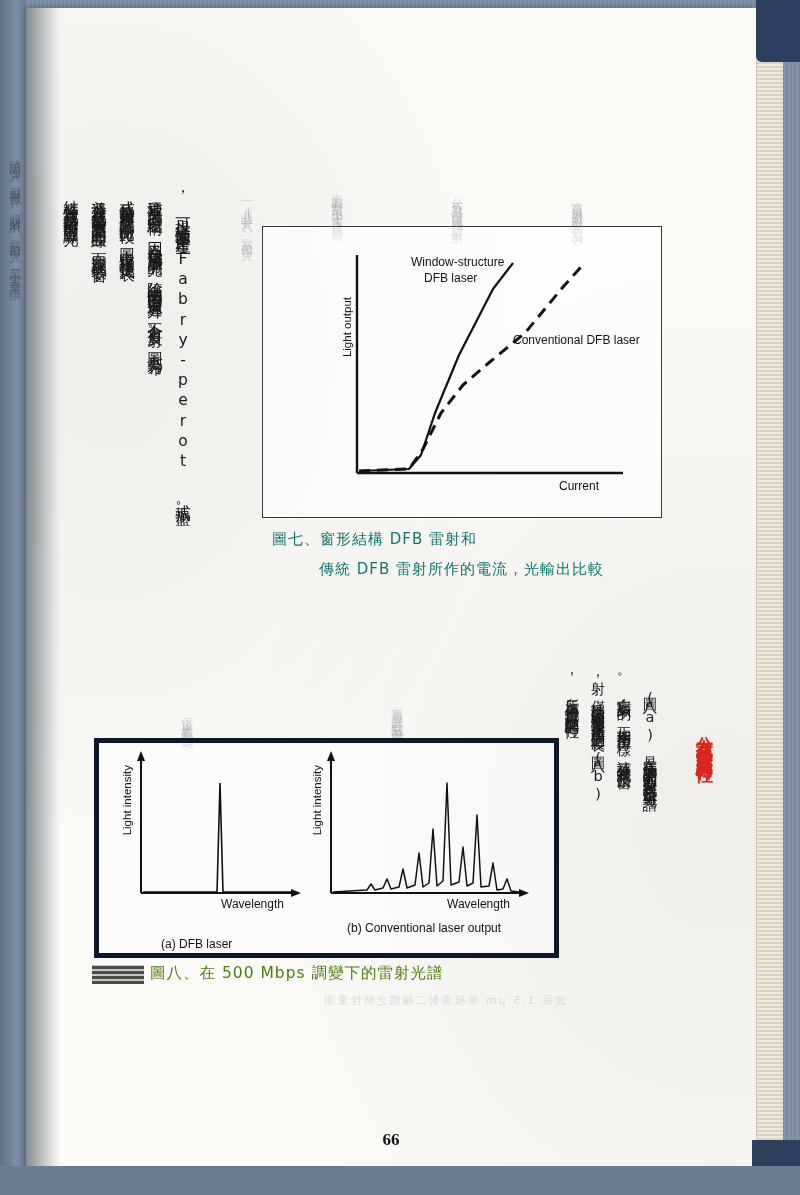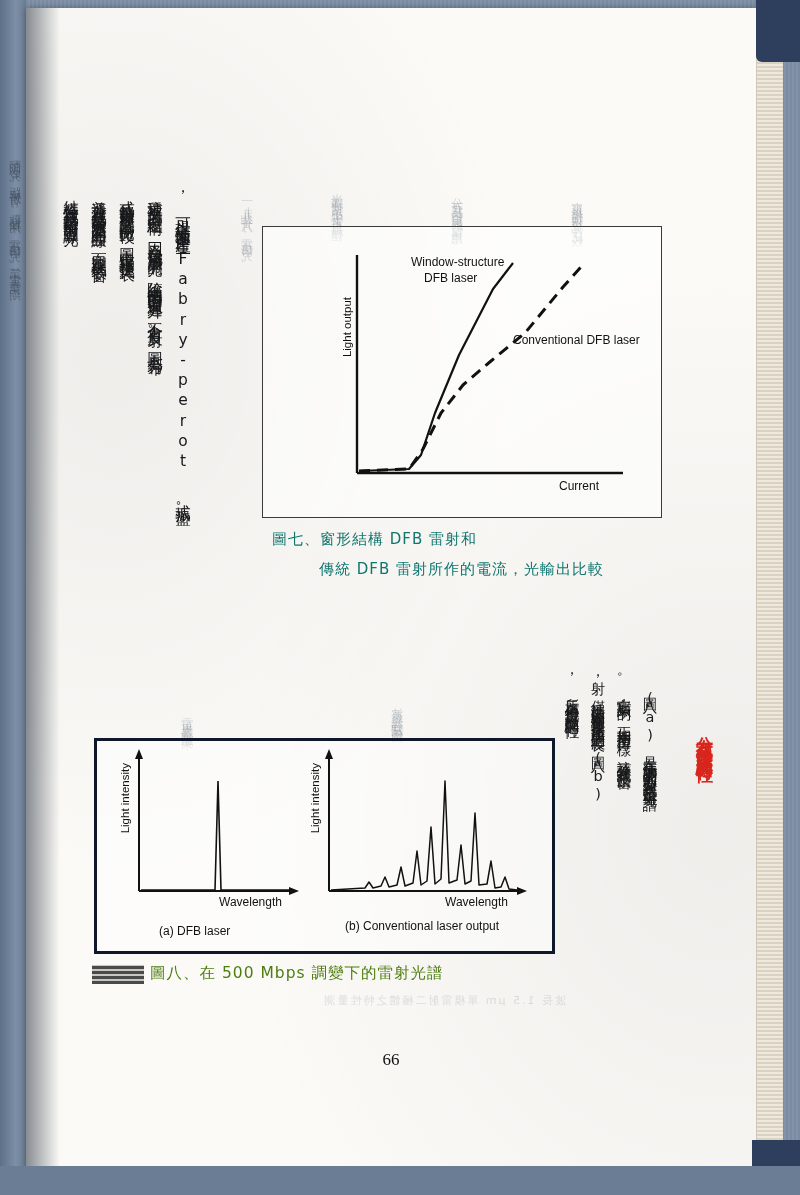--- a/index.html
+++ b/index.html
@@ -104,21 +104,21 @@
   .fig7-caption{
     position:absolute;left:246px;top:516px;width:400px;
     font-family:"DejaVu Sans", sans-serif;
     font-size:15px;color:#0f766e;line-height:30px;letter-spacing:1px;
   }
   .fig7-caption .l2{display:block;margin-left:47px;}
 
   
   .fig8-box{
     position:absolute;left:68px;top:730px;width:455px;height:210px;
-    border:3px solid #0f172a;background:rgba(255,255,255,0.45);
+    border:5px solid #0f172a;background:rgba(255,255,255,0.45);
   }
   .fig8-caption{
     position:absolute;left:66px;top:955px;width:420px;
     font-family:"DejaVu Sans", sans-serif;
     font-size:15.5px;color:#4d7c0f;letter-spacing:1px;
   }
   .stamp{
     position:absolute;left:66px;top:957px;width:52px;height:19px;
     background:repeating-linear-gradient(0deg,#2b2b2b 0 3px,#bdbdbd 3px 5px);
     opacity:.85;
@@ -127,22 +127,22 @@
   
   .red-head{
     position:absolute;left:668px;top:714px;
     writing-mode:vertical-rl;text-orientation:upright;
     font-family:"DejaVu Sans", sans-serif;
     font-size:17px;letter-spacing:3px;color:#d8261d;
     font-weight:bold;
   }
 
   .page-no{
-    position:absolute;left:0;top:1042px;width:730px;text-align:center;
-    font-family:"Liberation Serif", serif;font-size:17px;font-weight:normal;color:#111;
+    position:absolute;left:0;top:1122px;width:730px;text-align:center;
+    font-family:"Liberation Serif", serif;font-size:17px;font-weight:bold;color:#111;
   }
 </style>
 </head>
 <body>
 
 <div class="desk"></div>
 <div class="book-edge-left"></div>
 
 <div class="page">
   <div class="page-texture"></div>
@@ -200,21 +200,21 @@
 
       <path d="M234,149 L268,147 L272,141 L276,147 L284,145 L288,136 L292,146
                L300,144 L304,126 L308,145 L316,142 L320,110 L324,144
                L330,140 L334,86 L338,143 L344,138 L348,40 L352,142
                L360,139 L364,104 L368,143 L374,140 L378,72 L382,144
                L390,143 L394,120 L398,147 L404,146 L408,136 L412,148 L420,149" fill="none" stroke="#111" stroke-width="1.5" stroke-linejoin="round"></path>
     </svg>
 
     <span class="lbl-vert" style="left:22px;top:22px;">Light intensity</span>
     <span class="lbl" style="left:122px;top:154px;">Wavelength</span>
-    <span class="lbl" style="left:62px;top:183px;">(a) DFB laser</span>
+    <span class="lbl" style="left:62px;top:194px;">(a) DFB laser</span>
 
     <span class="lbl-vert" style="left:212px;top:22px;">Light intensity</span>
     <span class="lbl" style="left:348px;top:154px;">Wavelength</span>
     <span class="lbl" style="left:248px;top:178px;">(b) Conventional laser output</span>
   </div>
 
   <div class="stamp"></div>
   <div class="fig8-caption" style="left:124px;">圖八、在 500 Mbps 調變下的雷射光譜</div>
 
   <div class="red-head">分布式反饋雷射光的特性</div>

